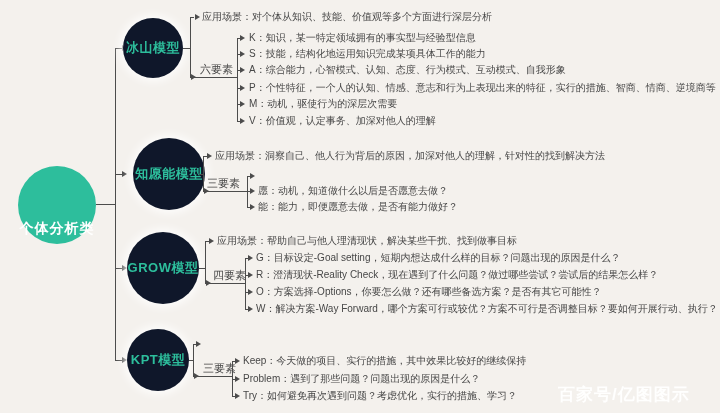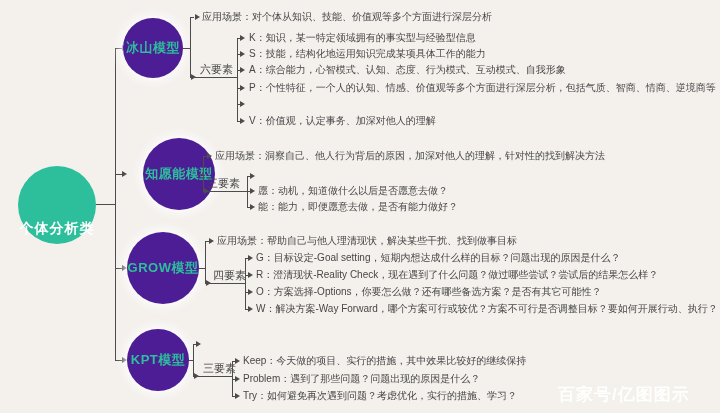--- a/index.html
+++ b/index.html
@@ -1,21 +1,21 @@
 <!DOCTYPE html>
 <html><head>
 <meta charset="utf-8">
 <style>
   html,body{margin:0;padding:0;}
   body{font-family:"Liberation Sans","DejaVu Sans",sans-serif;}
   #stage{position:relative;width:720px;height:413px;background:#f4f1ed;overflow:hidden;}
   .lh{position:absolute;height:1px;background:#4c4c4c;}
   .lv{position:absolute;width:1px;background:#4c4c4c;}
   .ar{position:absolute;width:0;height:0;border-top:3px solid transparent;border-bottom:3px solid transparent;border-left:5px solid #4c4c4c;}
-  .bubble{position:absolute;border-radius:50%;background:#4c1d95;box-shadow:0 0 10px 3px rgba(255,255,255,.85);display:flex;align-items:center;justify-content:center;}
+  .bubble{position:absolute;border-radius:50%;background:#0f172a;box-shadow:0 0 10px 3px rgba(255,255,255,.85);display:flex;align-items:center;justify-content:center;}
   .bubble span{font-size:13px;font-weight:bold;color:#2dbe9c;white-space:nowrap;letter-spacing:.5px;}
   .root{position:absolute;border-radius:50%;background:#2dbe9c;display:flex;align-items:center;justify-content:center;}
   .root span{font-size:14px;font-weight:bold;color:#ffffff;white-space:nowrap;letter-spacing:1px;margin-top:47px;}
   .leaf{position:absolute;font-size:10px;color:#474747;white-space:nowrap;line-height:1.2;transform:translateY(-50%);}
   .glabel{position:absolute;font-size:11px;color:#474747;white-space:nowrap;line-height:1.2;transform:translateY(-50%);}
   .wm{position:absolute;font-size:17px;font-weight:bold;color:rgba(255,255,255,.95);white-space:nowrap;letter-spacing:1px;}
 </style>
 </head>
 <body>
 
@@ -56,30 +56,31 @@
   <div class="lh" style="left:237px;top:54px;width:3px"></div>
   <div class="ar" style="left:240px;top:51px"></div>
   <div class="leaf" style="left:249px;top:54px">S：技能，结构化地运用知识完成某项具体工作的能力</div>
 
   <div class="lh" style="left:237px;top:70px;width:3px"></div>
   <div class="ar" style="left:240px;top:67px"></div>
   <div class="leaf" style="left:249px;top:70px">A：综合能力，心智模式、认知、态度、行为模式、互动模式、自我形象</div>
 
   <div class="lh" style="left:237px;top:88px;width:3px"></div>
   <div class="ar" style="left:240px;top:85px"></div>
-  <div class="leaf" style="left:249px;top:88px">P：个性特征，一个人的认知、情感、价值观等多个方面进行深层分析，包括气质、智商、情商、逆境商等</div>
+  <div class="leaf" style="left:249px;top:88px">P：个性特征，一个人的认知、情感、意志和行为上表现出来的特征，实行的措施、智商、情商、逆境商等</div>
 
   <div class="lh" style="left:237px;top:104px;width:3px"></div>
   <div class="ar" style="left:240px;top:101px"></div>
+  <div class="leaf" style="left:249px;top:104px">M：动机，驱使行为的深层次需要</div>
 
   <div class="lh" style="left:237px;top:121px;width:3px"></div>
   <div class="ar" style="left:240px;top:118px"></div>
   <div class="leaf" style="left:249px;top:121px">V：价值观，认定事务、加深对他人的理解</div>
 
-  <div class="bubble" style="left:143px;top:138px;width:72px;height:72px">
+  <div class="bubble" style="left:133px;top:138px;width:72px;height:72px">
     <span>知愿能模型</span>
   </div>
   <div class="lh" style="left:199px;top:174px;width:4px"></div>
   <div class="lv" style="left:203px;top:156px;height:35px"></div>
   <div class="lh" style="left:203px;top:156px;width:4px"></div>
   <div class="ar" style="left:207px;top:153px"></div>
   <div class="leaf" style="left:215px;top:156px">应用场景：洞察自己、他人行为背后的原因，加深对他人的理解，针对性的找到解决方法</div>
   <div class="lh" style="left:203px;top:191px;width:44px"></div>
   <div class="ar" style="left:204px;top:188px"></div>
   <div class="glabel" style="left:207px;top:184px">三要素</div>

